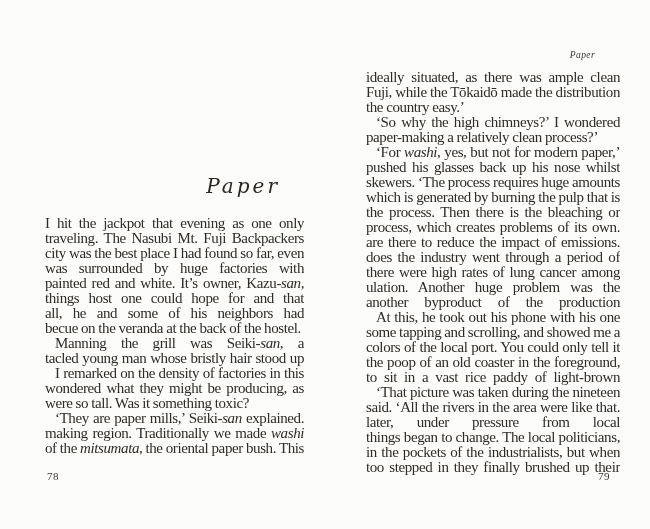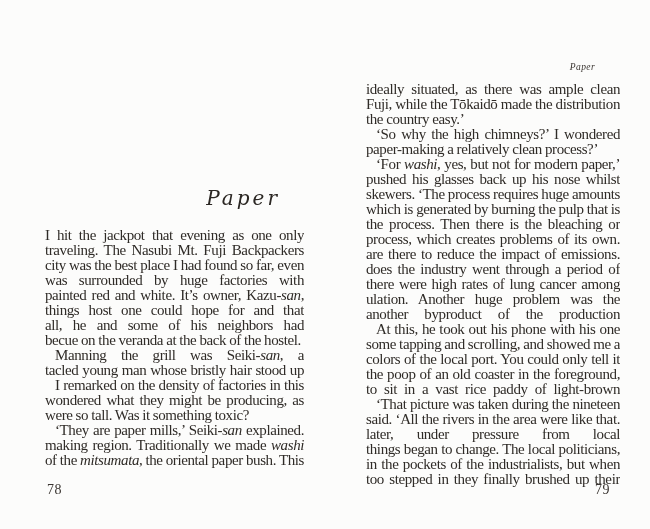--- a/index.html
+++ b/index.html
@@ -14,21 +14,21 @@
     font-family: "Liberation Serif", serif;
     color: #2f2b27;
   }
   .spread {
     position: relative;
     width: 650px;
     height: 529px;
   }
   .page {
     position: absolute;
-    top: 12px;
+    top: 0;
     height: 463px;
   }
   .page-left  { left: 45px;  width: 259px; }
   .page-right { left: 366px; width: 254px; }
 
   .chapter-title {
     position: absolute;
     top: 174px;
     right: 24px;
     font-family: "DejaVu Serif", serif;
@@ -65,21 +65,21 @@
     text-align: justify;
     text-align-last: justify;
   }
   .line.para-end { text-align-last: left; }
   .line.indent   { text-indent: 10px; }
   .line i { font-style: italic; }
 
   .folio {
     position: absolute;
     top: 470px;
-    font-size: 14px;
+    font-size: 11px;
     letter-spacing: 0.5px;
     color: #3a3531;
   }
   .folio-left  { left: 2px; }
   .folio-right { right: 10px; }
 </style>
 </head>
 <body>
 
 <div class="spread">

